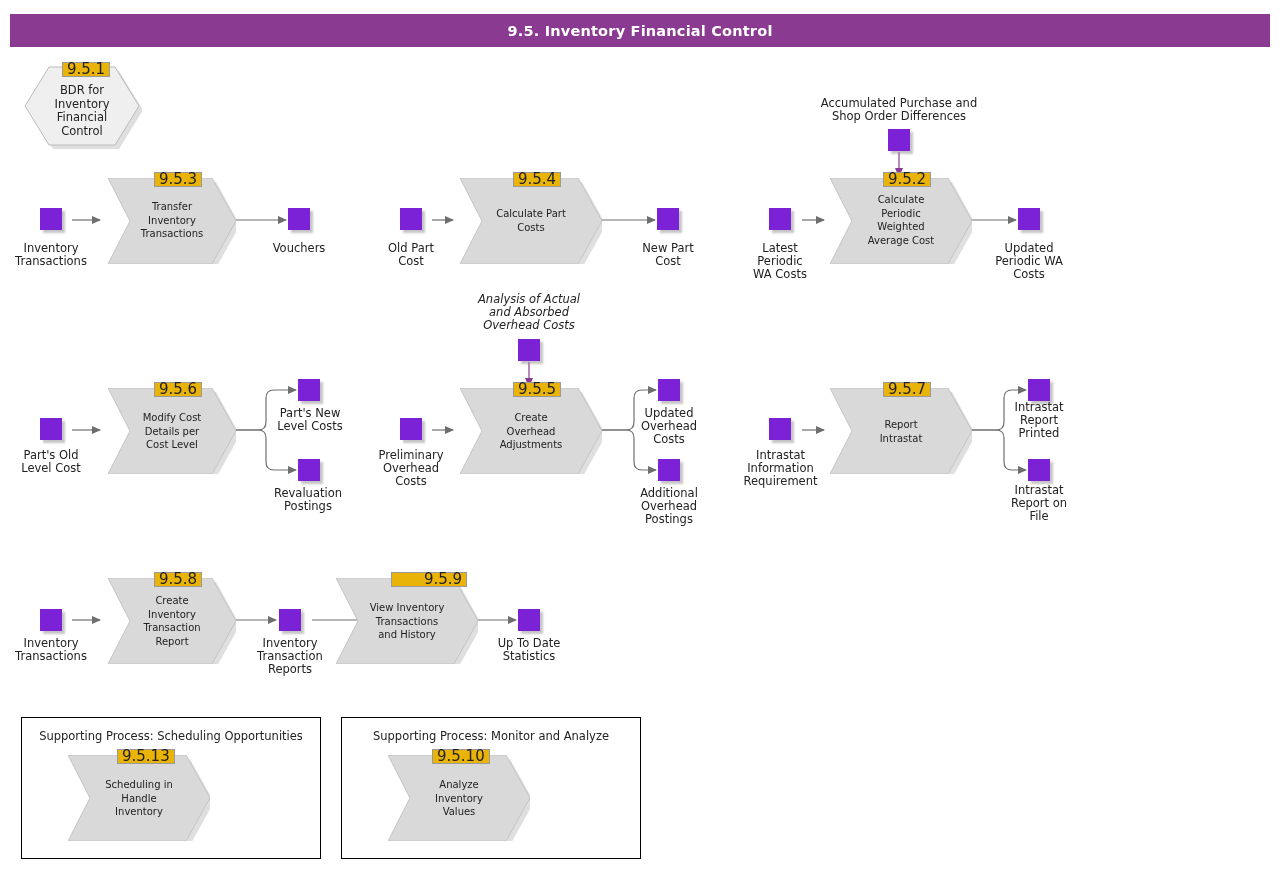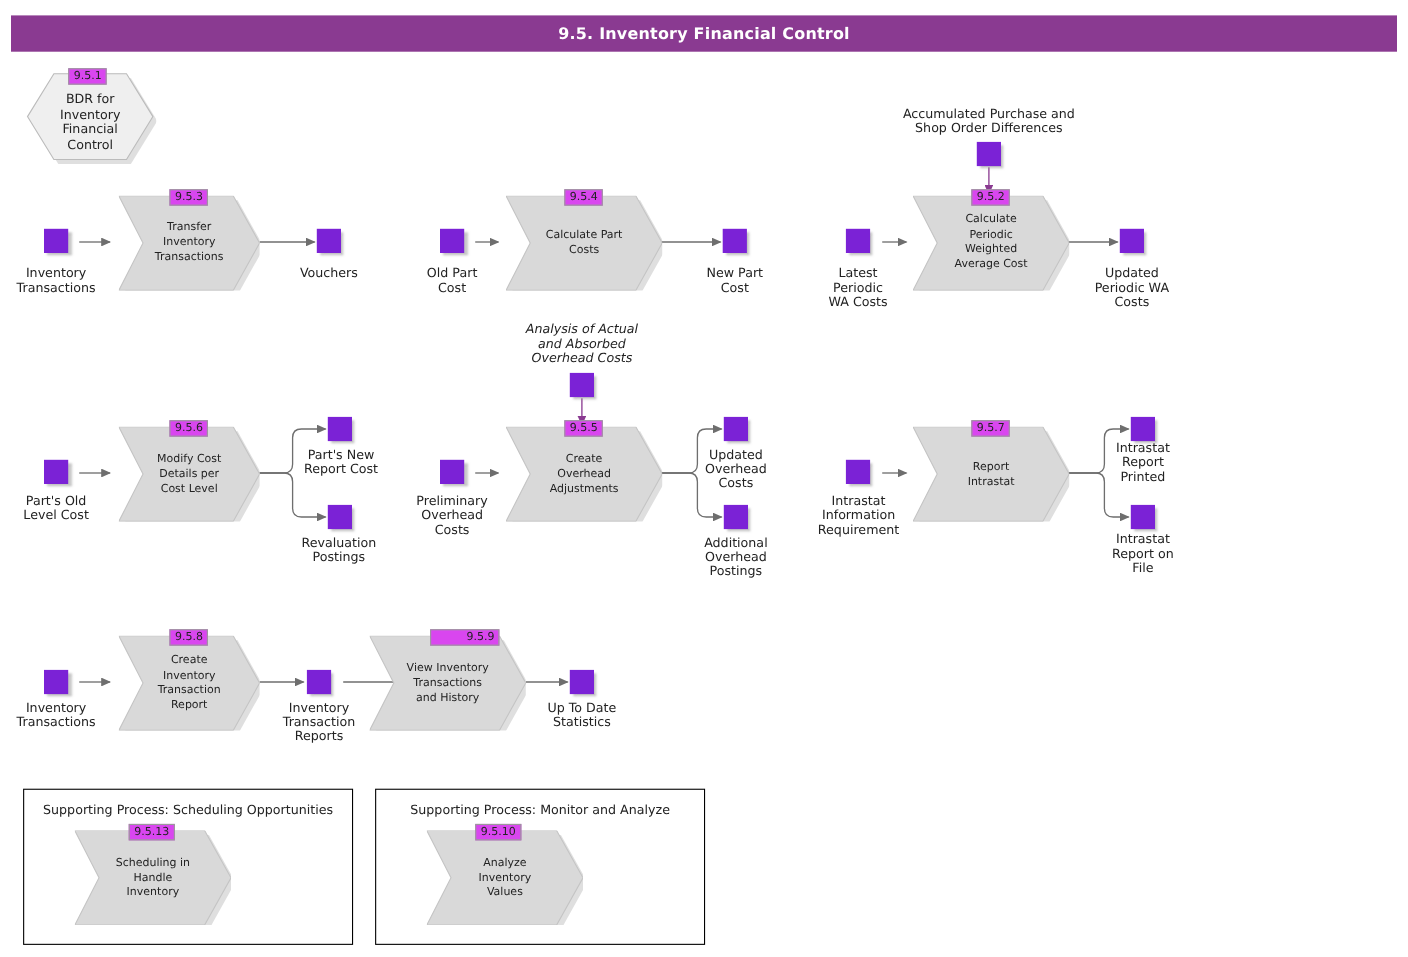--- a/index.html
+++ b/index.html
@@ -68,23 +68,23 @@
     width: 100%;
     text-align: center;
     font-size: 10px;
     line-height: 13.5px;
     color: #222222;
     z-index: 3;
     font-family: "DejaVu Sans", sans-serif;
   }
   .id-tag {
     position: absolute;
-    background: #d946ef;
+    background: #eab308;
     border: 1px solid #9a9a9a;
-    font-size: 10px;
+    font-size: 15px;
     line-height: 11px;
     padding: 1px 4px 1px 4px;
     color: #222222;
     z-index: 6;
     white-space: nowrap;
     font-family: "DejaVu Sans", sans-serif;
   }
 
   
   .hexnode {
@@ -283,21 +283,21 @@
       <polygon points="0,0 104,0 128,43 104,86 0,86 22,43" fill="#D9D9D9" stroke="#C4C4C4" stroke-width="1"></polygon>
     </svg>
     <div class="proc-label" style="top:23px; white-space:pre;">Modify Cost
 Details per
 Cost Level</div>
   </div>
   <div class="id-tag" style="left:154px; top:382px;">9.5.6</div>
 
   <div class="datasq" style="left:298px; top:379px;"></div>
   <div class="datalbl" style="left:260px; top:407px; width:100px;">Part's New
-Report Cost</div>
+Level Costs</div>
 
   <div class="datasq" style="left:298px; top:459px;"></div>
   <div class="datalbl" style="left:258px; top:487px; width:100px;">Revaluation
 Postings</div>
 
   <div class="datalbl" style="left:449px; top:293px; width:160px;font-style:italic;">Analysis of Actual
 and Absorbed
 Overhead Costs</div>
   <div class="datasq" style="left:518px; top:339px;"></div>
 

